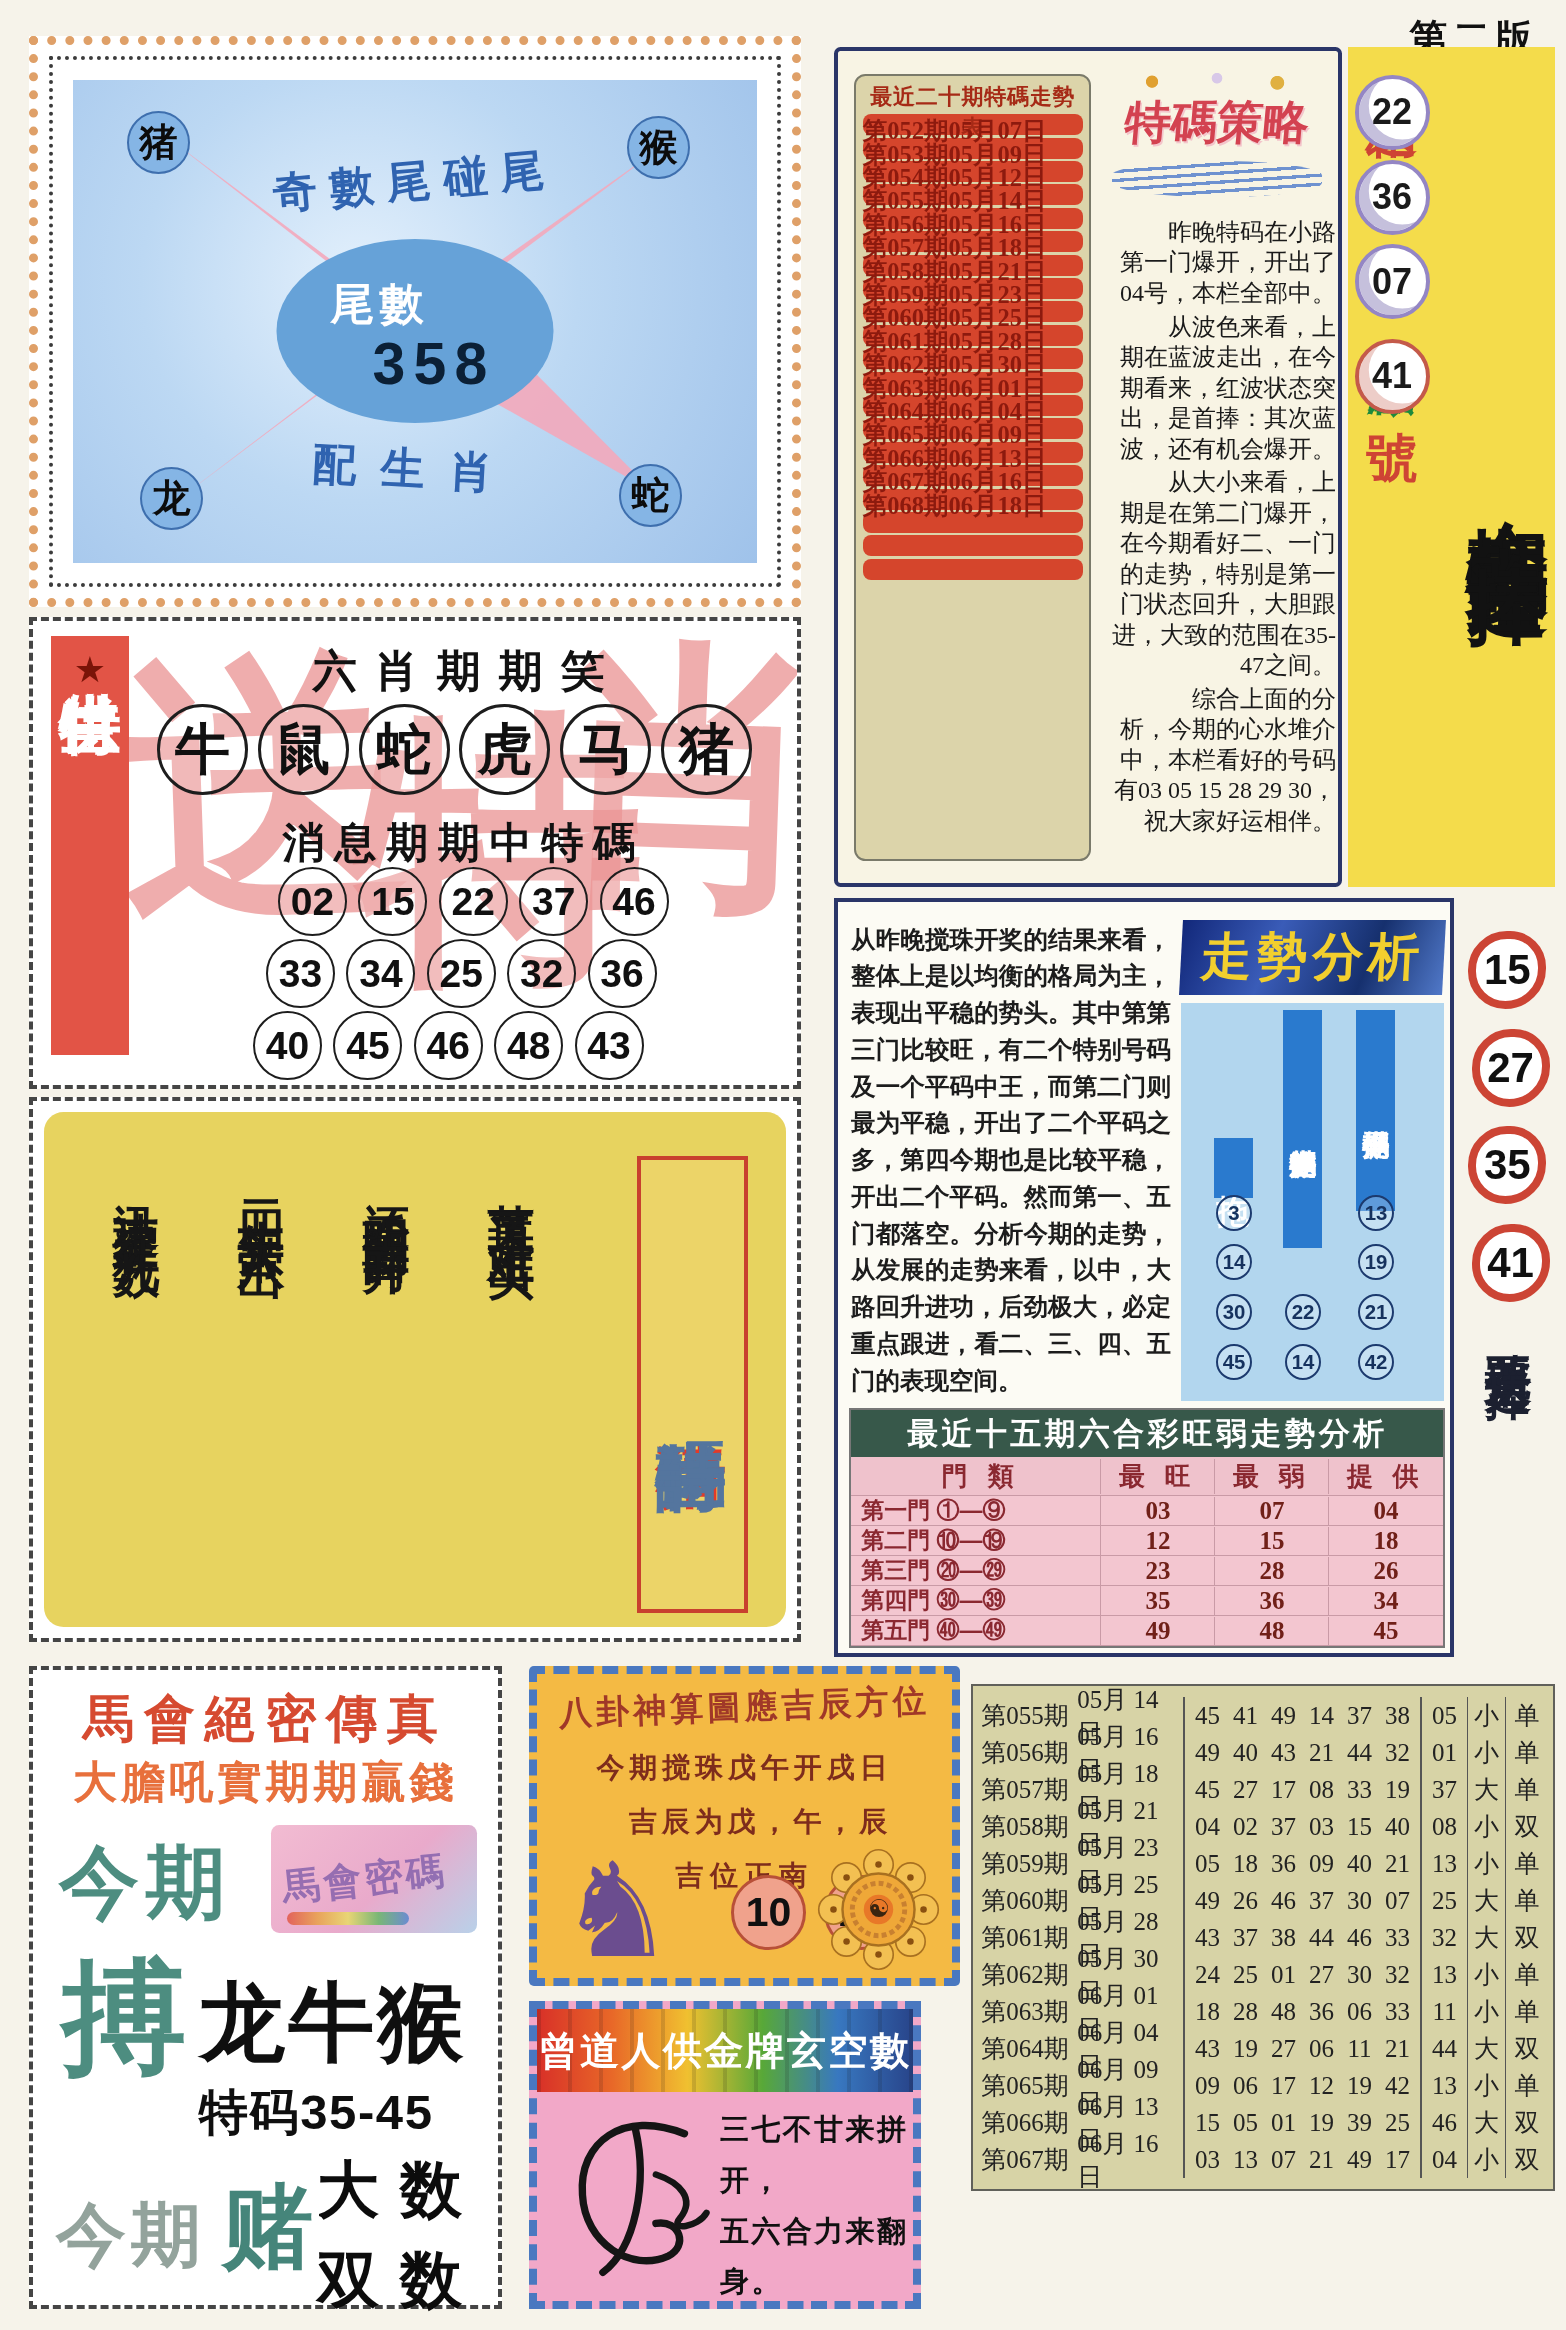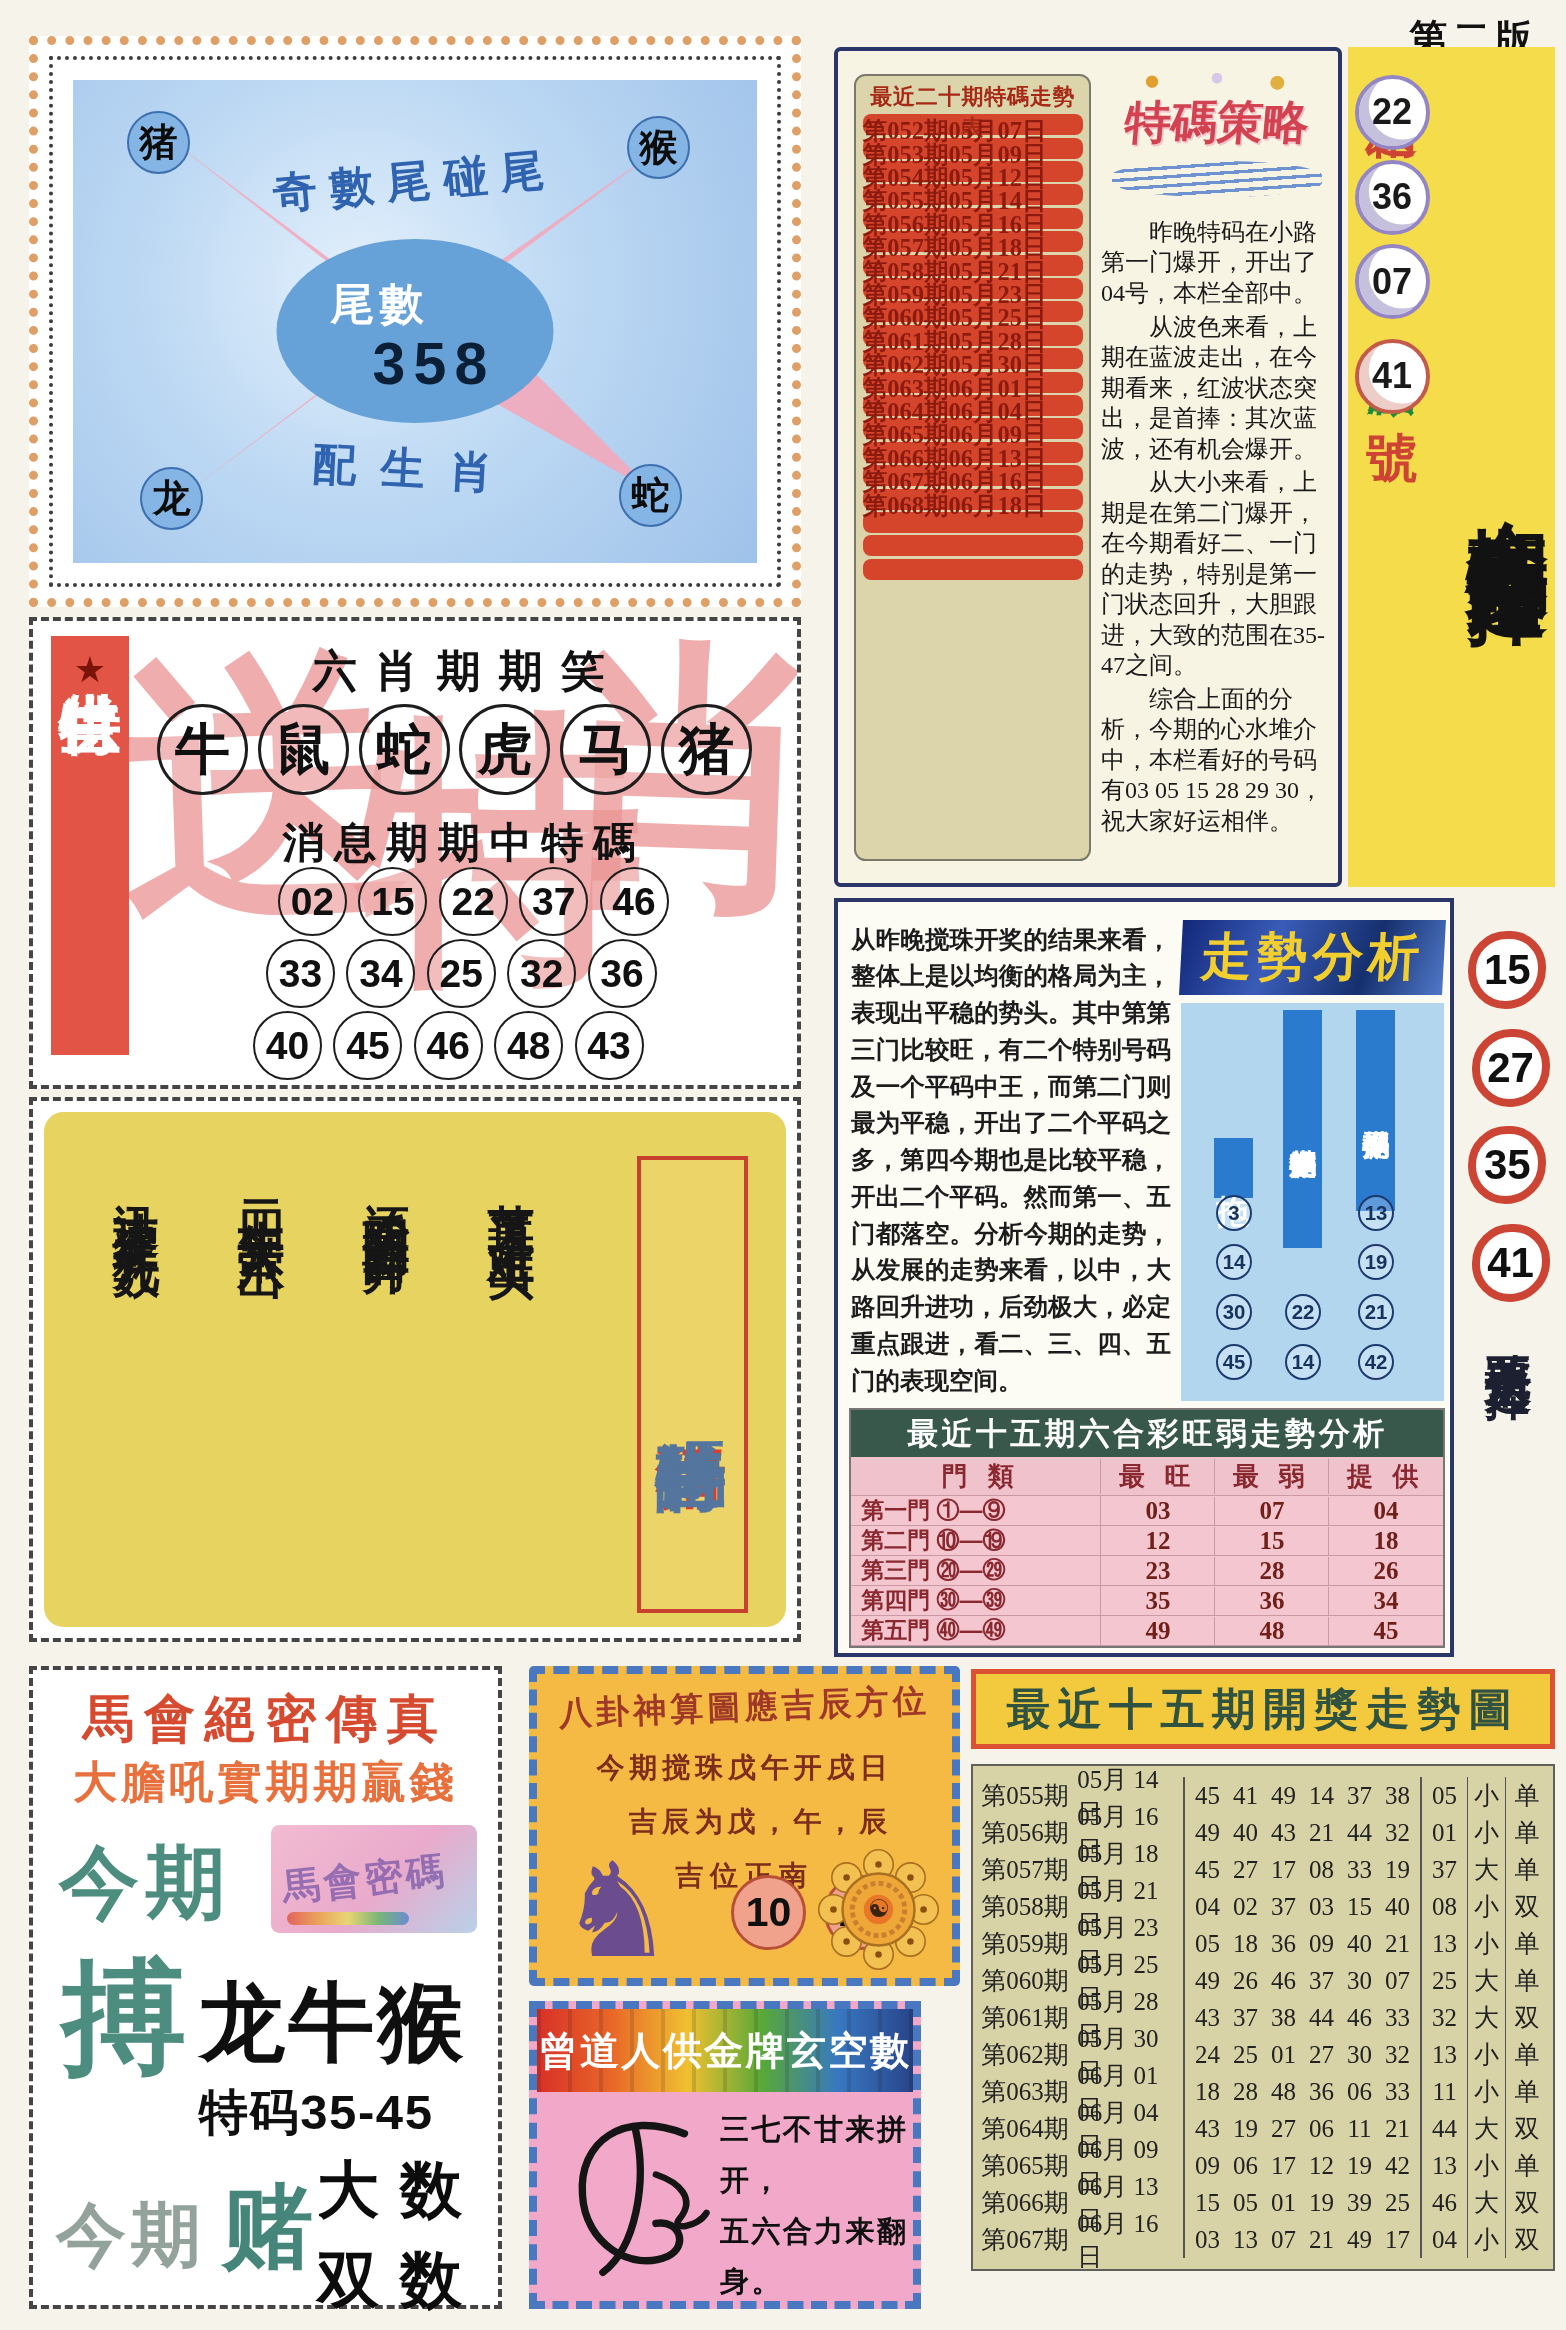--- a/index.html
+++ b/index.html
@@ -108,21 +108,21 @@
   .rrow{height:21px;line-height:33px;margin:2.4px 1.6px;background:#d5452c;color:#8d1a0e;font-size:24.5px;font-weight:700;
         text-align:left;font-family:"Liberation Serif",serif;border-radius:8px;}
   .logo{position:absolute;left:263px;top:18px;width:232px;height:140px;text-align:center;}
   .logo-dots{height:23px;background:radial-gradient(circle at 22% 55%,#e0a030 5.7px,transparent 6.5px),
              radial-gradient(circle at 50% 40%,#d8c8e8 4.9px,transparent 5.7px),
              radial-gradient(circle at 76% 60%,#e0b040 6.5px,transparent 7.3px);}
   .logo-text{font-size:46px;font-weight:900;color:#d34250;transform:skewX(-5deg);text-shadow:1.6px 1.6px 0 #f3c5cb;}
   .logo-swoosh{margin:6.5px 11.4px 0 11.4px;height:36px;border-radius:50%/40%;opacity:.85;
                background:repeating-linear-gradient(176deg,rgba(58,108,200,.85) 0 3.3px,rgba(255,255,255,0) 3.3px 9px);}
   .article{position:absolute;left:263px;top:166px;width:235px;}
-  .article p{margin:0 0 3.3px 0;text-indent:2em;font-size:24px;line-height:1.27;color:#1a1a1a;font-family:"Liberation Serif",serif;}
+  .article p{margin:0 0 3.3px 0;text-indent:2em;font-size:24px;line-height:1.27;color:#1a1a1a;font-family:"Liberation Serif",serif;text-align:right;}
 
   
   .ystrip{position:absolute;left:1348px;top:47px;width:207px;height:840px;background:#f4dc4b;}
   .ycol-left{position:absolute;left:0;top:18px;width:88px;display:flex;flex-direction:column;align-items:center;gap:9.8px;}
   .ys-jx{writing-mode:vertical-rl;text-orientation:upright;font-size:52px;font-weight:900;color:#ce4434;line-height:1;}
   .yball{width:67px;height:67px;border-radius:50%;background:#fff;border:4.1px solid #9486c4;
          box-shadow:inset 9.8px -6.5px 0 rgba(90,74,154,.35);color:#1a1a1a;font-size:36px;font-weight:800;
          display:flex;align-items:center;justify-content:center;}
   .yball.cold{border-color:#c45a4a;box-shadow:inset 9.8px -6.5px 0 rgba(196,90,74,.3);}
   .ys-green{writing-mode:vertical-rl;text-orientation:upright;font-size:47px;font-weight:900;color:#1f8a3c;line-height:1.05;}
@@ -440,21 +440,20 @@
 
 <div class="chase">
   <div class="cball cb1">15</div>
   <div class="cball cb2">27</div>
   <div class="cball cb3">35</div>
   <div class="cball cb4">41</div>
   <div class="ctext">號要全力追捧</div>
 </div>
 
 <div class="dt">
-  <div class="dt-title">最近十五期開獎走勢圖</div>
   <div class="dt-body">
 
     <div class="dt-row">
       <span class="dt-issue">第055期</span>
       <span class="dt-date">05月 14日</span>
       <span class="dt-nums">
         <span class="dt-num">45</span>
           <span class="dt-num">41</span>
           <span class="dt-num">49</span>
           <span class="dt-num">14</span>

